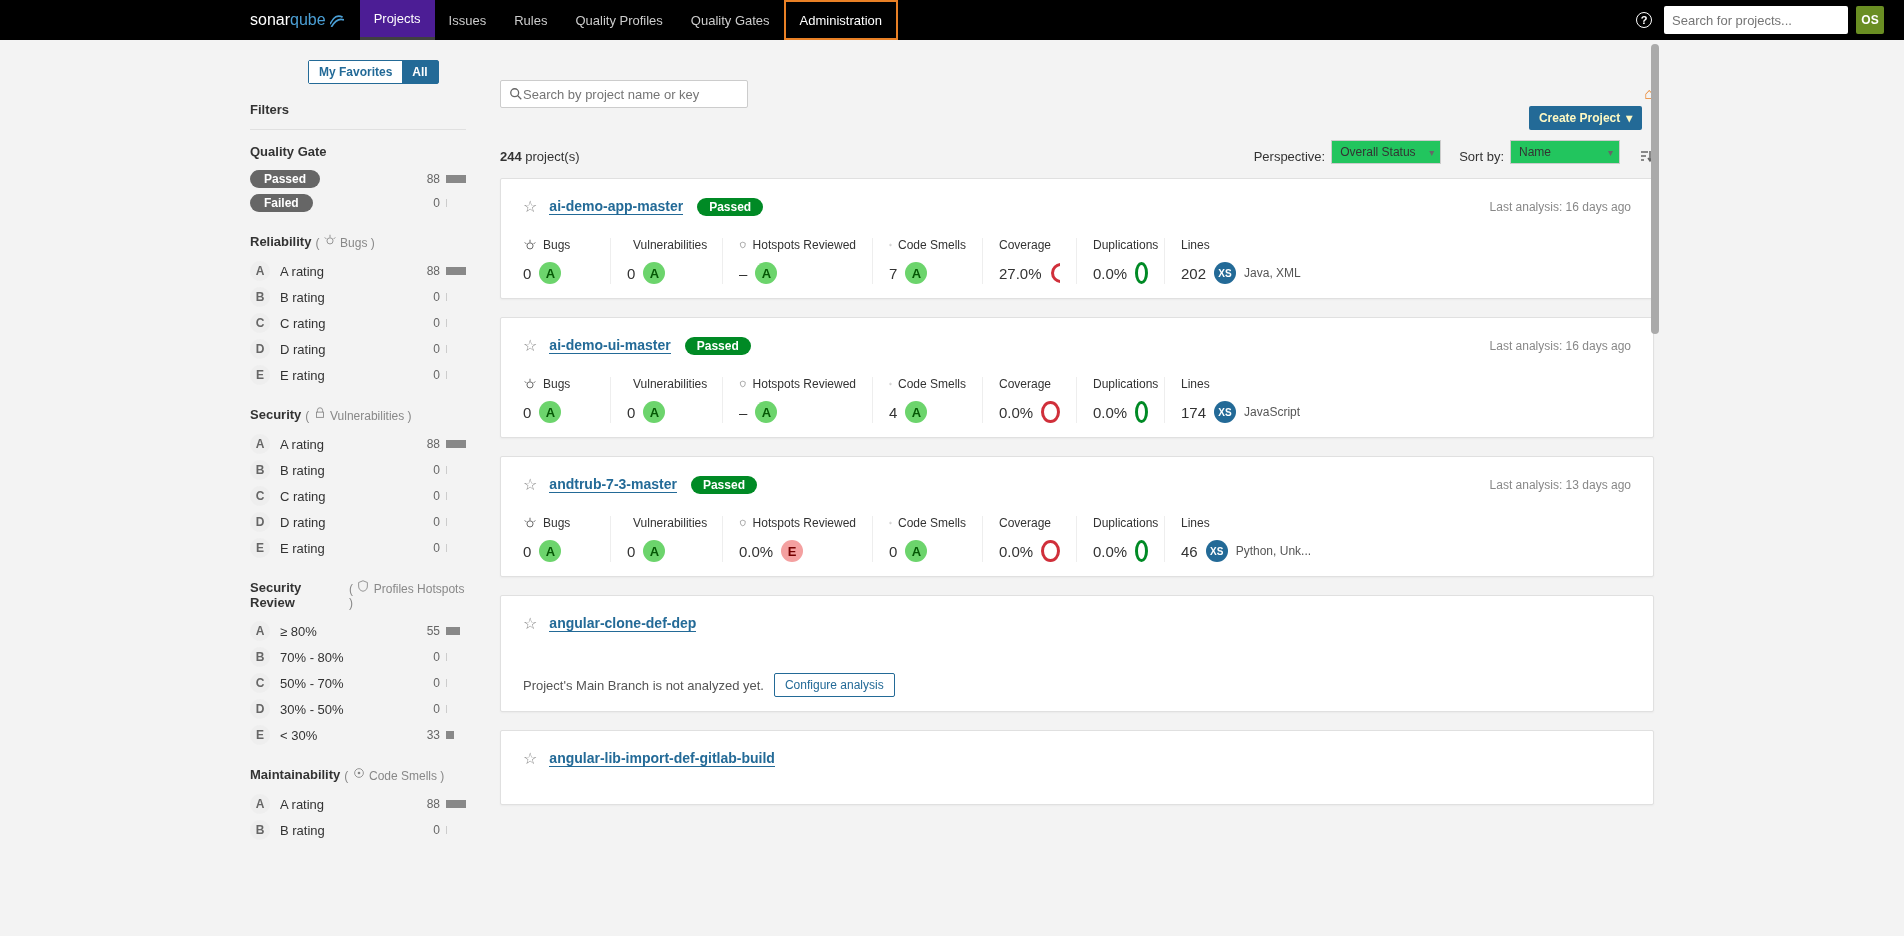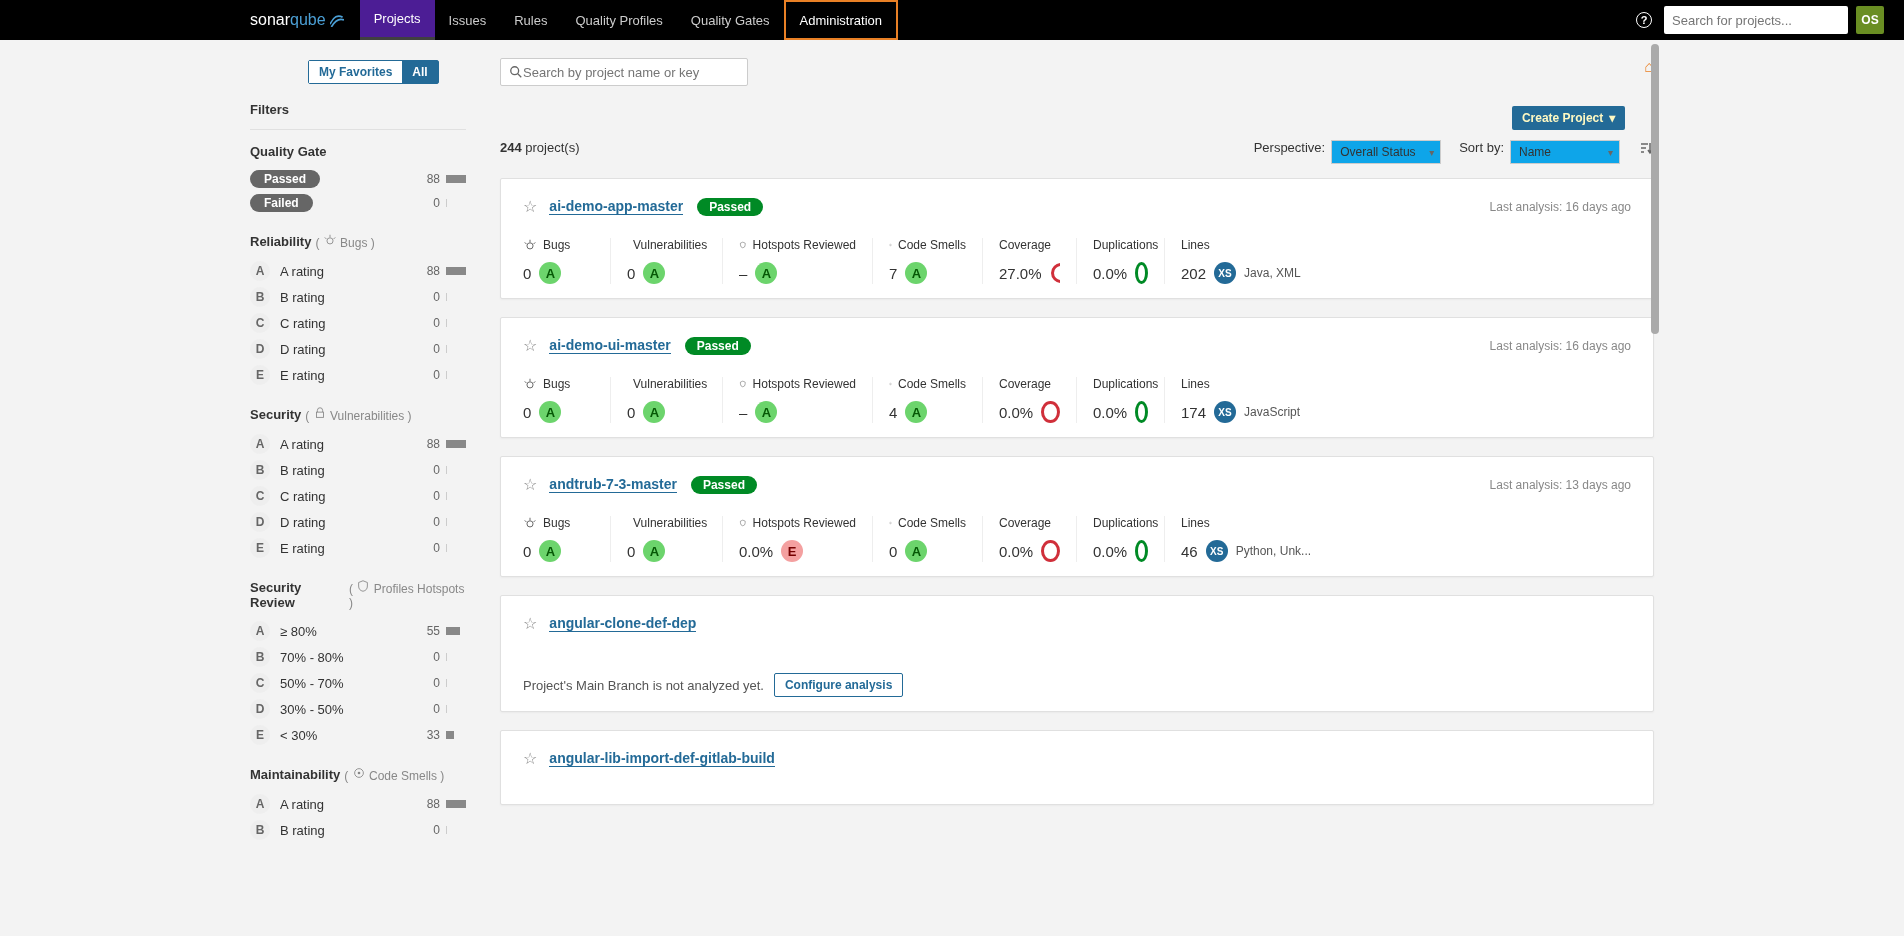--- a/index.html
+++ b/index.html
@@ -32,33 +32,33 @@
 .filter-row { display: flex; align-items: center; padding: 3px 0; cursor: pointer; }
 .rating-badge { width: 20px; height: 20px; border-radius: 50%; display: flex; align-items: center; justify-content: center; font-size: 12px; font-weight: bold; color: #666; background: #eee; margin-right: 10px; flex-shrink:0; }
 .pill { background: #666; color: #fff; padding: 2px 14px; border-radius: 10px; font-size: 12px; font-weight: bold; margin-right: 10px; }
 .filter-label { flex: 1; font-size: 13px; color: #333; }
 .filter-count { font-size: 12px; color: #666; width: 24px; text-align: right; }
 .filter-bar { width: 20px; margin-left: 6px; display:flex; }
 .filter-bar-fill { height: 8px; background: #888; }
 .filter-bar-empty { height: 8px; width:1px; background: #ccc; }
 .hr { border: none; border-top: 1px solid #e0e0e0; margin: 8px 0 14px; }
 
-.main-topbar { display: flex; margin-bottom: 10px; gap: 19px; }
+.main-topbar { display: flex; align-items: center; margin-bottom: 10px; gap: 2px; }
 .proj-search { border: 1px solid #ccc; height: 28px; width: 248px; display: flex; align-items: center; padding: 0 8px; background:#fff; border-radius:2px; }
 .proj-search input { border: none; outline: none; flex: 1; font-size: 13px; }
 .main-topbar-spacer { flex: 1; }
 .create-btn { background: #236a97; color: #fef9c3; padding: 5px 10px; border-radius: 2px; font-size: 12px; cursor: pointer; display: flex; align-items: center; gap: 6px; font-weight:bold;margin-top:48px; }
 .home-icon { color: #e98025; font-size: 16px; cursor: pointer; }
 
-.main-controls { display: flex; align-items: flex-start; margin-bottom: 14px; font-size: 13px; }
+.main-controls { display: flex; align-items: flex-end; margin-bottom: 14px; font-size: 13px; }
 .proj-count { color: #333; }
 .proj-count b { font-weight: bold; }
 .main-controls-spacer { flex: 1; }
 .ctrl-label { margin-right: 6px; color: #333; }
-.select { border: 1px solid #ccc; background: #0ea5e9; height: 24px; padding: 0 22px 0 8px; font-size: 12px; position: relative; display: flex; align-items: center; margin-right: 18px; min-width:110px; cursor:pointer; }
+.select { border: 1px solid #ccc; background: #22c55e; height: 24px; padding: 0 22px 0 8px; font-size: 12px; position: relative; display: flex; align-items: center; margin-right: 18px; min-width:110px; cursor:pointer; }
 .select::after { content: "▾"; position: absolute; right: 6px; color: #666; font-size:10px; }
 
 .project-card { background: #fff; border: 1px solid #e0e0e0; border-radius: 2px; padding: 18px 22px 14px; margin-bottom: 18px; box-shadow: 0 1px 2px rgba(0,0,0,.04); }
 .card-head { display: flex; align-items: center; margin-bottom: 22px; }
 .star { color: #888; margin-right: 12px; cursor: pointer; font-size:16px; }
 .proj-link { color: #236a97; font-weight: bold; font-size: 14px; text-decoration: none; border-bottom: 1px solid #236a97; cursor: pointer; }
 .status-badge { background: #008a25; color: #fff; padding: 2px 12px; border-radius: 12px; font-size: 12px; font-weight: bold; margin-left: 14px; }
 .card-head-spacer { flex: 1; }
 .analysis-time { color: #888; font-size: 12px; }
 
@@ -71,21 +71,21 @@
 .metric-num { font-size: 15px; }
 .rating-A { width: 22px; height: 22px; border-radius: 50%; background: #6cd46c; color: #055705; display: flex; align-items: center; justify-content: center; font-size: 13px; font-weight: bold; }
 .rating-E { width: 22px; height: 22px; border-radius: 50%; background: #f4a0a0; color: #700; display: flex; align-items: center; justify-content: center; font-size: 13px; font-weight: bold; }
 .donut { width: 22px; height: 22px; border-radius: 50%; border: 3px solid #008a25; position:relative; }
 .donut.red { border-color: #d02f3a; }
 .size-badge { background: #236a97; color: #fff; width: 22px; height: 22px; border-radius: 50%; display: flex; align-items: center; justify-content: center; font-size: 10px; font-weight: bold; }
 .langs { font-size: 12px; color: #555; }
 
 .not-analyzed { display:flex; align-items:center; gap:10px; }
 .not-analyzed-text { color:#555; font-size:13px; }
-.configure-btn { border:1px solid #236a97; color:#236a97; padding:4px 10px; border-radius:2px; font-size:12px; cursor:pointer; background:#fff;font-weight:bold; }
+.configure-btn { border:1px solid #236a97; color:#236a97; padding:4px 10px; border-radius:2px; font-size:12px; cursor:pointer; background:#fff; }
 
 .iconsvg { width:14px; height:14px; display:inline-flex; }
 .scrollbar-track { position:absolute; right:-8px; top:0; bottom:0; width:14px; }
 .scrollbar-thumb { position:absolute; top:0; width:8px; height:290px; background:#aaa; border-radius:4px; right:3px; }
 
 .m-bugs{width:88px}.m-vuln{width:112px}.m-hot{width:150px}.m-smells{width:110px}.m-cov{width:94px}.m-dup{width:88px}.m-lines{width:132px;flex:1}
 </style>
 </head>
 <body>
 

